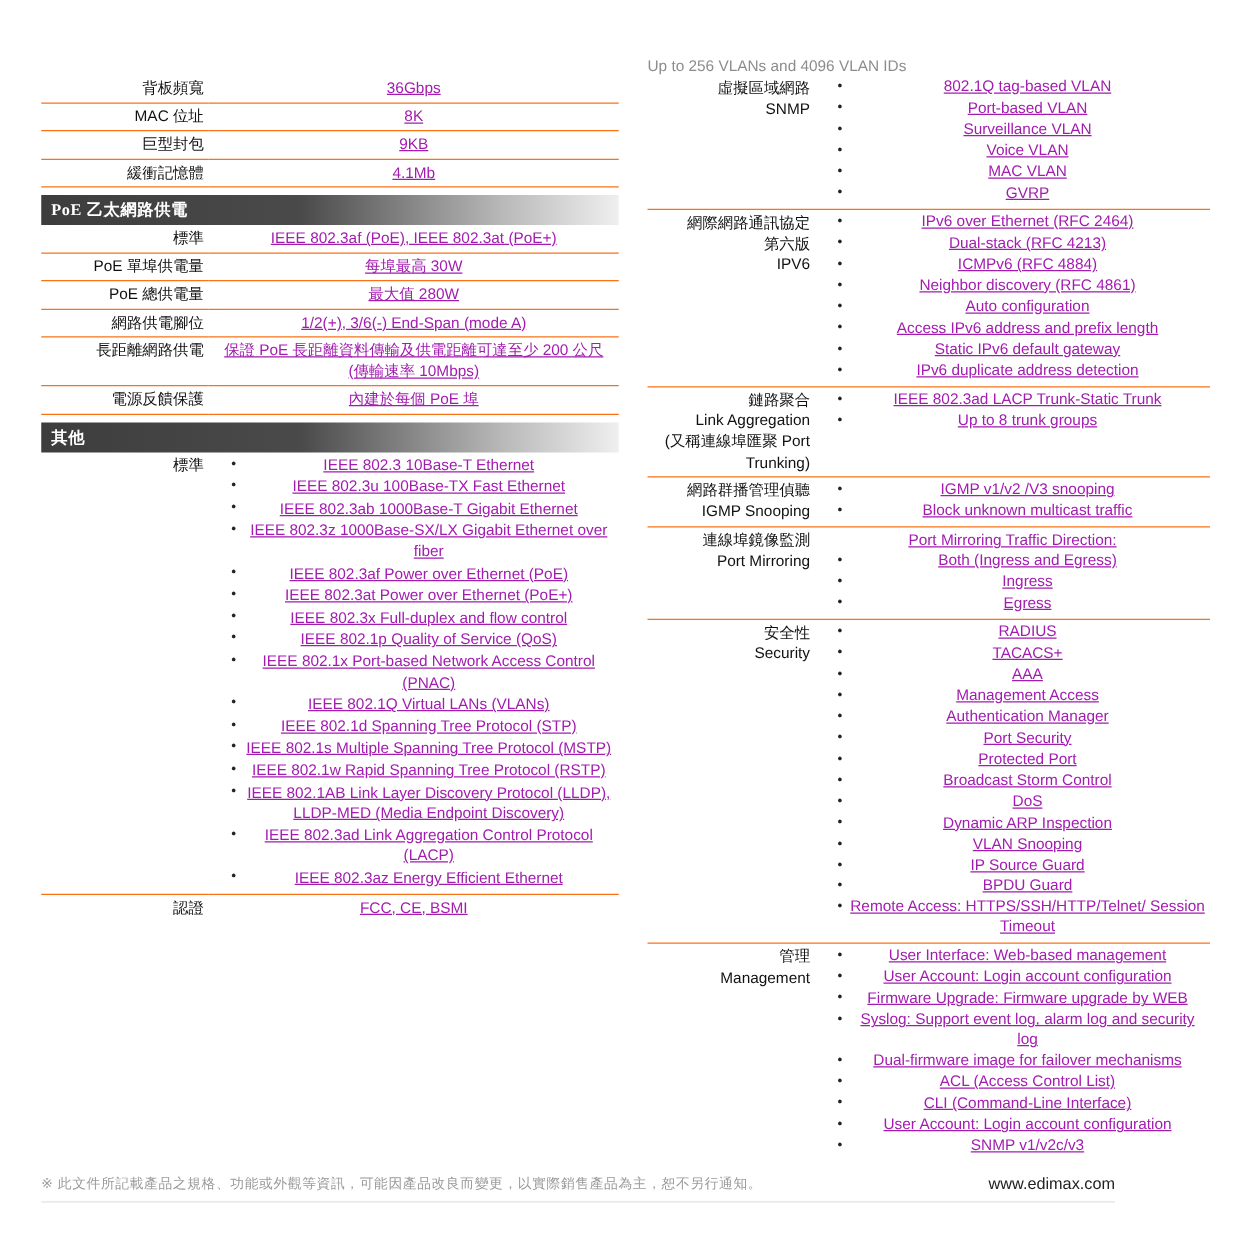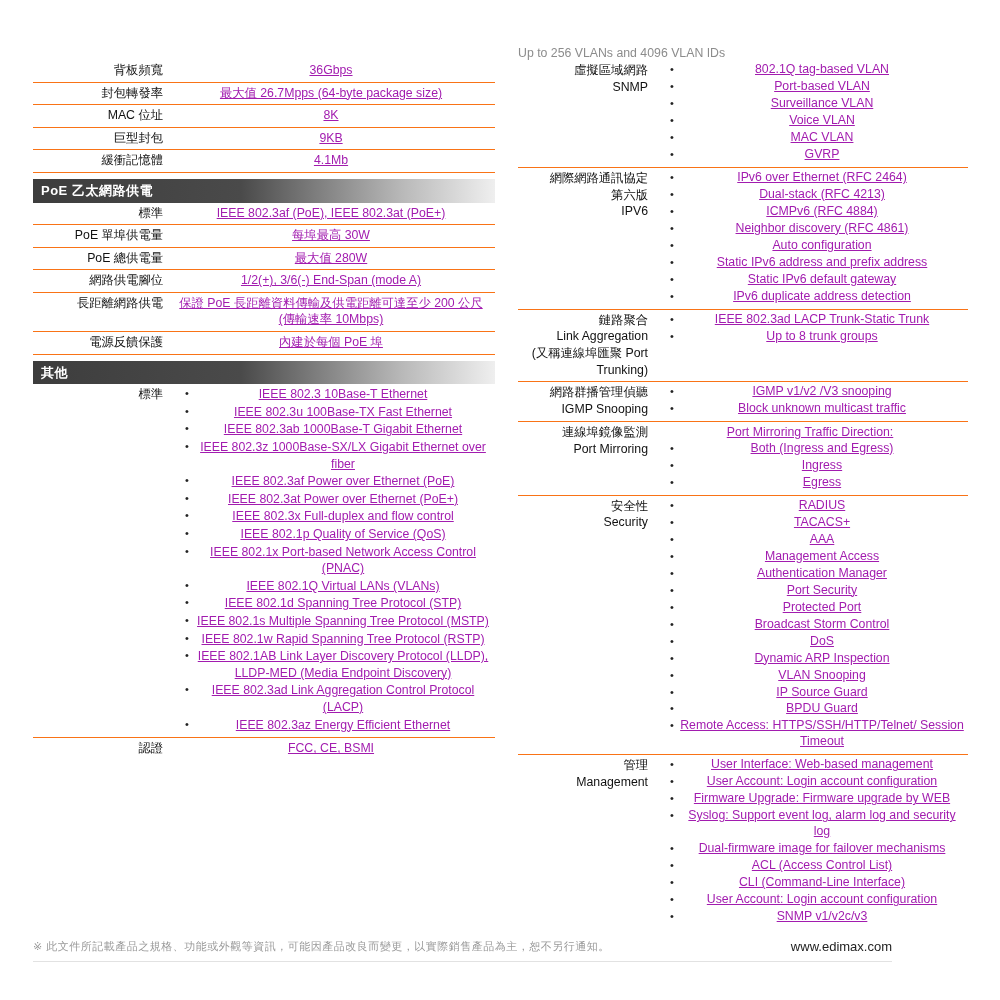--- a/index.html
+++ b/index.html
@@ -110,38 +110,34 @@
   <div class="topcut">Up to 256 VLANs and 4096 VLAN IDs</div>
 
   <div class="col col-left">
     <table class="spec">
       <tbody>
         <tr>
           <td class="lbl">背板頻寬</td>
           <td class="val">36Gbps</td>
         </tr>
         <tr>
-          <td class="lbl">封包轉發率</td>
-          <td class="val">最大值 26.7Mpps (64-byte package size)</td>
-        </tr>
-        <tr>
           <td class="lbl">MAC 位址</td>
           <td class="val">8K</td>
         </tr>
         <tr>
           <td class="lbl">巨型封包</td>
           <td class="val">9KB</td>
         </tr>
         <tr>
           <td class="lbl">緩衝記憶體</td>
           <td class="val">4.1Mb</td>
         </tr>
 
         <tr class="sect-row">
-          <td colspan="2" class="nb" style="padding:6px 0 0 0;">
+          <td colspan="2" class="nb" style="padding:6px 0 0 0;font-family:Liberation Serif, serif;">
             <div class="sect">PoE 乙太網路供電</div>
           </td>
         </tr>
         <tr>
           <td class="lbl">標準</td>
           <td class="val">IEEE 802.3af (PoE), IEEE 802.3at (PoE+)</td>
         </tr>
         <tr>
           <td class="lbl">PoE 單埠供電量</td>
           <td class="val">每埠最高 30W</td>
@@ -224,21 +220,21 @@
               <div>第六版</div>
               <div>IPV6</div>
             </td>
             <td class="val">
               <ul class="bul tight">
                 <li>IPv6 over Ethernet (RFC 2464)</li>
                 <li>Dual-stack (RFC 4213)</li>
                 <li>ICMPv6 (RFC 4884)</li>
                 <li>Neighbor discovery (RFC 4861)</li>
                 <li>Auto configuration</li>
-                <li>Static IPv6 address and prefix address</li>
+                <li>Access IPv6 address and prefix length</li>
                 <li>Static IPv6 default gateway</li>
                 <li>IPv6 duplicate address detection</li>
               </ul>
             </td>
           </tr>
           <tr>
             <td class="lbl wrap">
               <div>鏈路聚合</div>
               <div>Link Aggregation</div>
               <div>(又稱連線埠匯聚 Port Trunking)</div>

